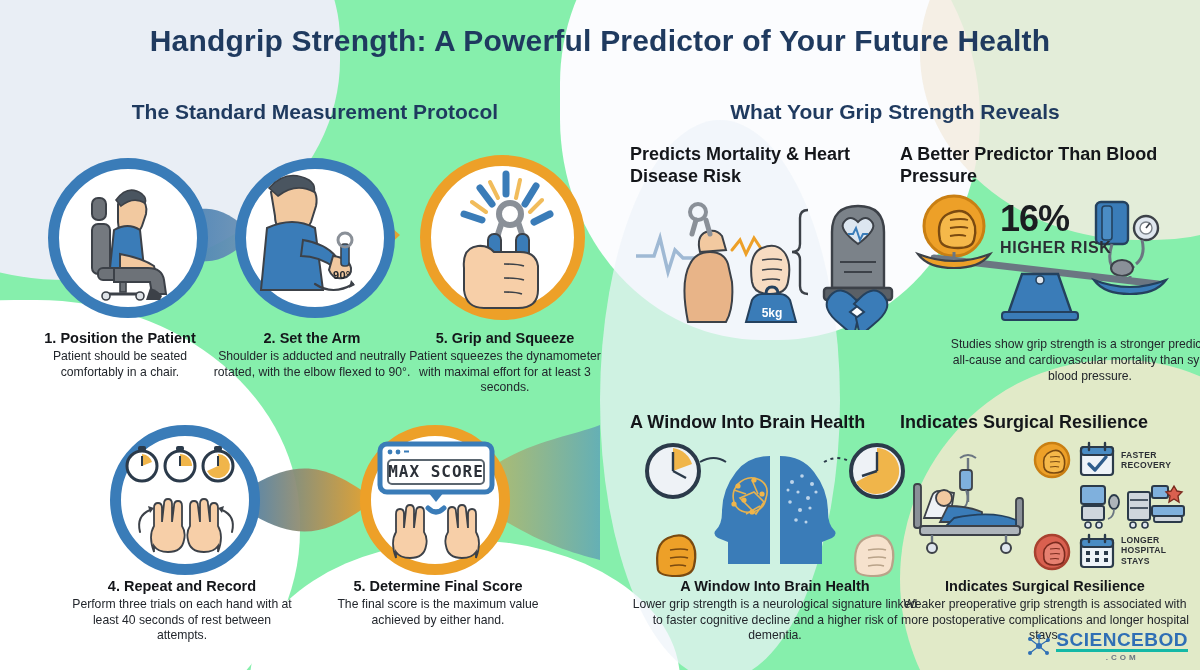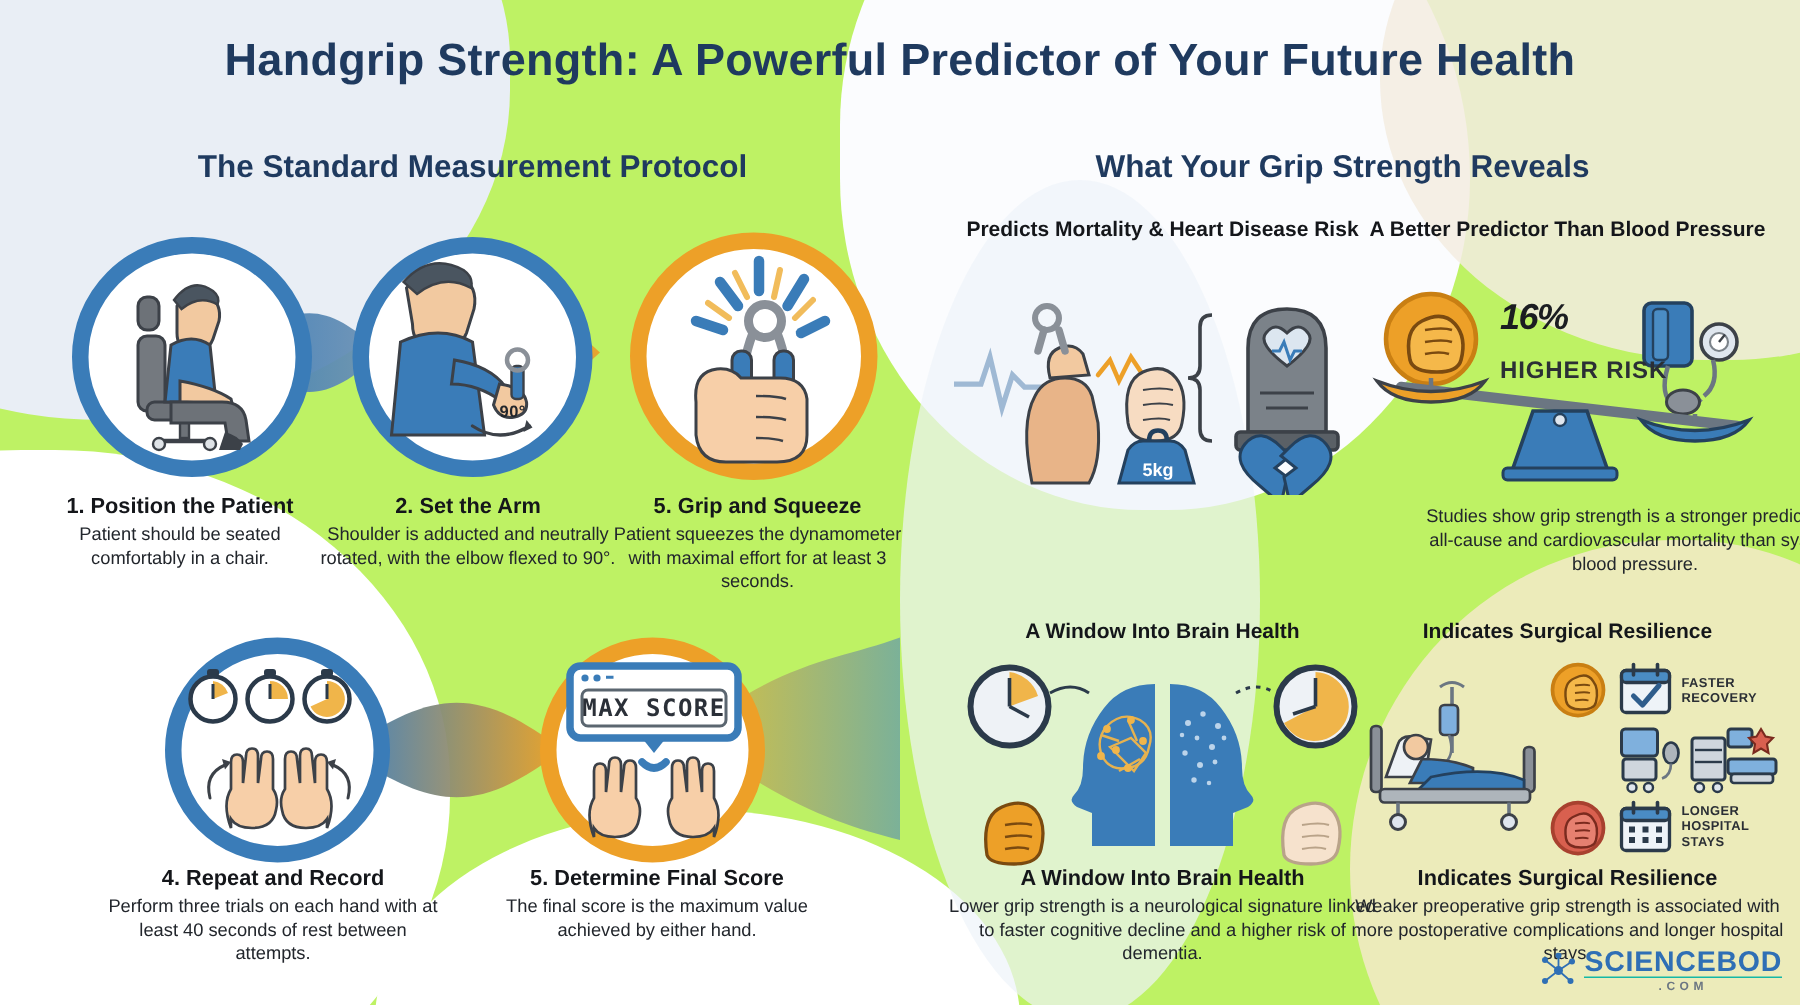--- a/index.html
+++ b/index.html
@@ -4,21 +4,21 @@
 <style>
   * { box-sizing: border-box; margin: 0; padding: 0; }
   html, body {
     width: 1200px; height: 670px;
     font-family: "Liberation Sans", sans-serif;
     overflow: hidden;
   }
   #page {
     position: relative;
     width: 1200px; height: 670px;
-    background: #bef264;
+    background: #86efac;
     overflow: hidden;
   }
   
   .bg-blob { position: absolute; border-radius: 50%; }
   .blob-a { left: -180px; top: -140px; width: 520px; height: 420px;
             background: #e9eef5; border-radius: 50% 45% 55% 50%; }
   .blob-b { left: -260px; top: 300px; width: 560px; height: 470px;
             background: #ffffff; border-radius: 50% 48% 52% 50%; }
   .blob-c { left: 560px; top: -120px; width: 420px; height: 460px;
             background: #fbfcfe; border-radius: 46% 54% 50% 50%; }
@@ -58,53 +58,52 @@
   .caption { position: absolute; text-align: center; }
   .caption .c-title {
     font-size: 14.5px; font-weight: bold; color: #14161a;
     margin-bottom: 3px; white-space: nowrap;
   }
   .caption .c-body { font-size: 12.2px; color: #22262c; line-height: 1.28; }
 
   
   .panel { position: absolute; }
   .panel-title {
-    font-size: 14px; font-weight: bold; color: #14161a;
-    text-align: center; line-height: 1.22;
+    font-size: 18px; font-weight: bold; color: #14161a;
+    text-align: left; line-height: 1.22;
   }
   .panel-body {
     font-size: 12.2px; color: #22262c; text-align: center; line-height: 1.3; margin-left: 44px;
   }
   .mono-note {
     position: absolute; font-family: "DejaVu Sans Mono", monospace;
     font-size: 11.4px; color: #2a2f36; text-align: center; line-height: 1.42;
   }
 
   
   .big-stat {
-    position: absolute; font-size: 24px; font-weight: bold; color: #1b1d21;
+    position: absolute; font-size: 36px; font-weight: bold; color: #1b1d21;
     letter-spacing: -1px;
-    font-style: italic;
   }
   .big-stat-sub {
     position: absolute; font-size: 16px; font-weight: bold; color: #2b2f35;
     letter-spacing: .6px;
   }
   .mini-label {
     position: absolute; font-size: 8.6px; font-weight: bold; color: #2b2f35;
     letter-spacing: .3px; line-height: 1.22;
   }
   
   #footer-logo { position: absolute; right: 12px; bottom: 8px;
                  display: flex; align-items: center; gap: 4px; }
   .logo-text { font-size: 19px; font-weight: bold; color: #2f6fb5;
                letter-spacing: .5px; line-height: 1; }
   .logo-sub  { font-size: 8px; font-weight: bold; color: #6b7682;
                letter-spacing: 3px; text-align: center; margin-top: 1px; }
-  .logo-rule { border-top: 1px solid #14b8a6; }
+  .logo-rule { border-top: 3px solid #14b8a6; }
 </style>
 </head>
 <body>
 
 <div id="page">
 
   <div class="bg-blob blob-a"></div>
   <div class="bg-blob blob-b"></div>
   <div class="bg-blob blob-c"></div>
   <div class="bg-blob blob-d"></div>

